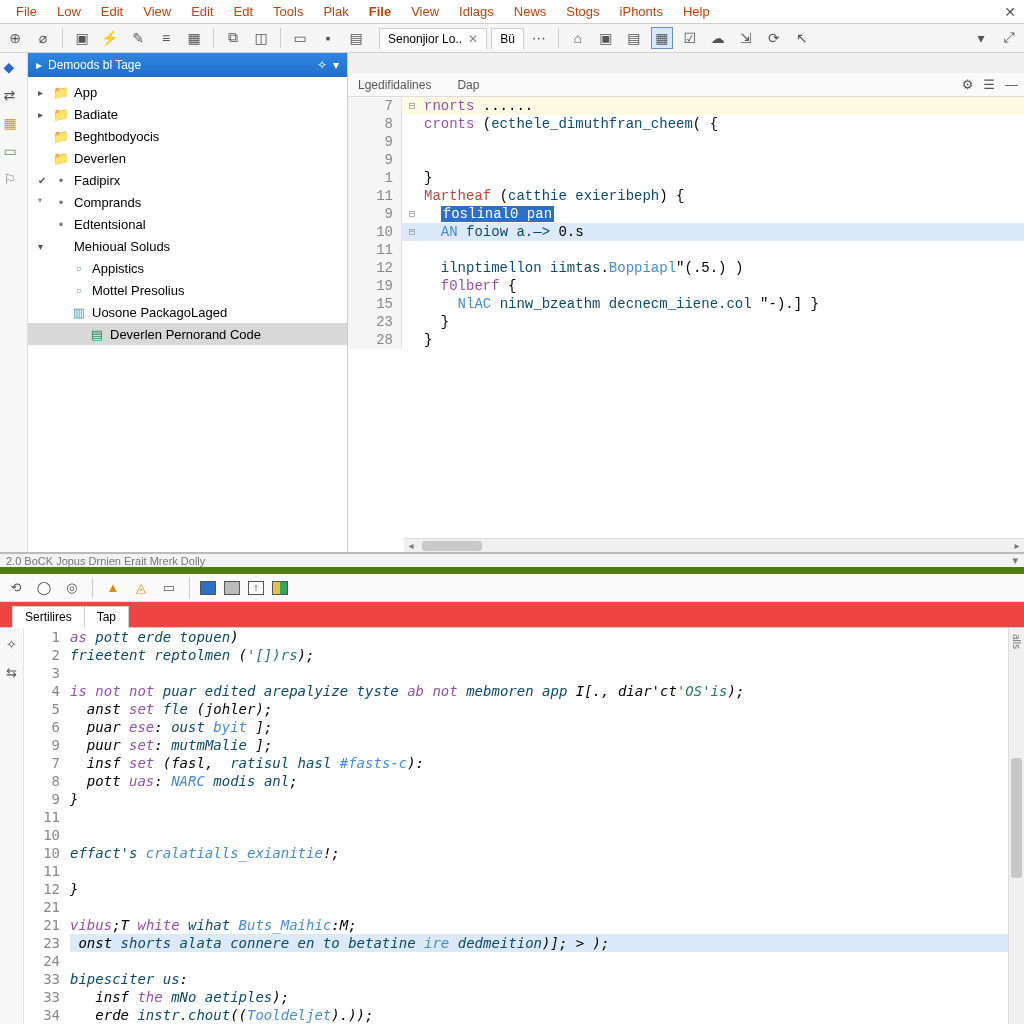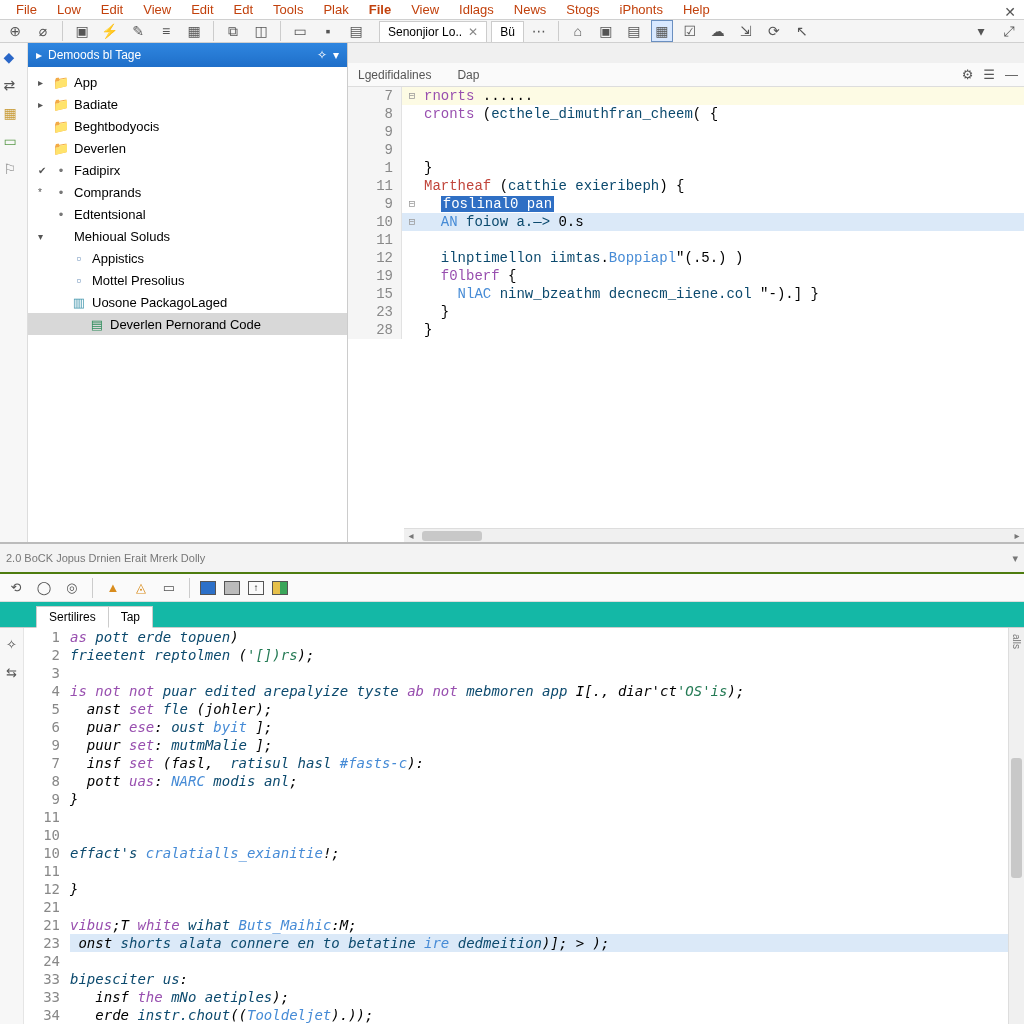--- a/index.html
+++ b/index.html
@@ -60,30 +60,30 @@
 .c-id { color: #468bd6; }
 .c-red { color: #c1453b; }
 .c-str { color: #247a54; }
 .c-sel { background: #2f6fc4; color: #fff; padding: 0 2px; }
 .editor-scroll { position: absolute; bottom: 0; left: 56px; right: 0; height: 14px; background: #f0f0f0; border-top: 1px solid #ddd; display: flex; align-items: center; }
 .sb-thumb { height: 10px; width: 60px; background: #c8c8c8; border-radius: 3px; margin-left: 4px; }
 .sb-arrow { width: 14px; text-align: center; color: #777; font-size: 10px; }
 
 
 .lower { flex: 1; display: flex; flex-direction: column; background: #fff; border-top: 1px solid #bbb; }
-.status-strip { height: 20px; background: #f3f3f3; border-bottom: 2px solid #4d7c0f; font-size: 11px; color: #777; display: flex; align-items: center; padding: 14px 6px; justify-content: space-between; }
+.status-strip { height: 20px; background: #f3f3f3; border-bottom: 7px solid #4d7c0f; font-size: 11px; color: #777; display: flex; align-items: center; padding: 4px 6px; justify-content: space-between; }
 .lower-toolbar { height: 28px; display: flex; align-items: center; gap: 8px; padding: 0 6px; background: #fafafa; border-bottom: 1px solid #ddd; }
 .ltbtn { width: 20px; height: 20px; font-size: 13px; color: #555; display: inline-flex; align-items: center; justify-content: center; }
 .warn-icon { color: #d88c1d; }
 .pal-blue { background: #2c70c8; width: 16px; height: 14px; border: 1px solid #555; }
 .pal-grey { background: #bbb; width: 16px; height: 14px; border: 1px solid #555; }
 .pal-up { width: 16px; height: 14px; border: 1px solid #555; display: flex; align-items: center; justify-content: center; font-size: 10px; }
 .pal-stripe { width: 16px; height: 14px; border: 1px solid #555; background: linear-gradient(90deg,#e6c04a 50%,#3aa65a 50%); }
 
-.lower-tabs { height: 26px; display: flex; align-items: flex-end; padding-left: 36px; border-bottom: 1px solid #ccc; background: #14b8a6; }
+.lower-tabs { height: 26px; display: flex; align-items: flex-end; padding-left: 12px; border-bottom: 1px solid #ccc; background: #ef4444; }
 .ltab { border: 1px solid #ccc; border-bottom: 1px solid #fff; padding: 3px 12px; font-size: 12px; margin-bottom: -1px; background: #fff; }
 .ltab:last-child { border-left: none; }
 .lower-body { flex: 1; display: flex; position: relative; }
 .lower-rail { width: 24px; background: #f7f7f7; border-right: 1px solid #e5e5e5; display: flex; flex-direction: column; align-items: center; gap: 8px; padding-top: 6px; }
 .lower-code { flex: 1; overflow: hidden; font-family: Consolas, monospace; font-size: 14px; line-height: 18px; }
 .lcode-line { display: flex; }
 .lcode-line.hl { background: #dbe9f8; }
 .lgutter { width: 46px; text-align: right; padding-right: 10px; color: #888; background: #fff; flex-shrink: 0; }
 .ltext { white-space: pre; font-style: italic; }
 .vscroll { position: absolute; right: 0; top: 0; bottom: 0; width: 16px; background: #f0f0f0; border-left: 1px solid #ddd; }

